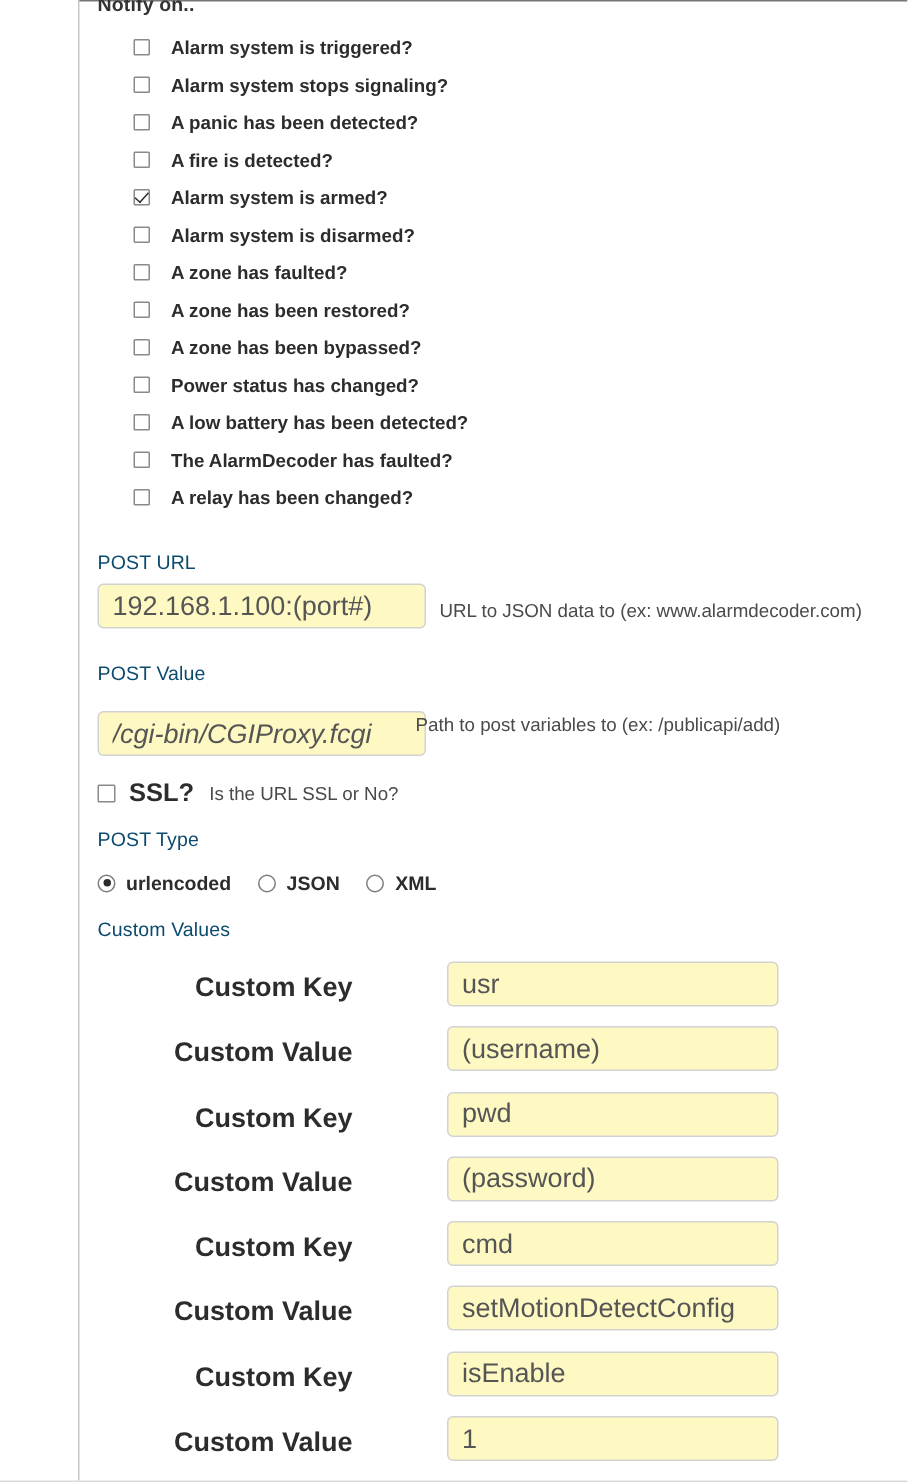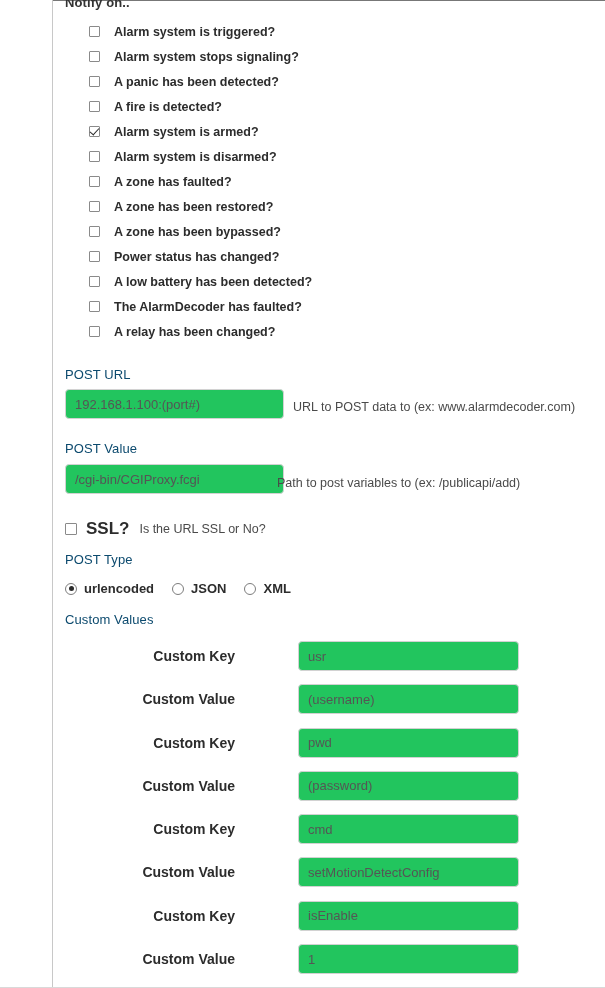--- a/index.html
+++ b/index.html
@@ -114,42 +114,42 @@
     font-weight: bold;
     color: #2c2c2c;
     white-space: nowrap;
   }
 
   
   .txt-input {
     box-sizing: border-box;
     border: 1px solid #d2d2d2;
     border-radius: 4px;
-    background: #22c55e;
+    background: #fef9c3;
     font-family: "Liberation Sans", sans-serif;
-    font-size: 13px;
+    font-size: 18px;
     color: #555555;
     padding: 0 9px;
     outline: none;
   }
   .txt-input::placeholder { color: #9a9a9a; }
 
   .helper {
     font-size: 12.5px;
     color: #4a4a4a;
     white-space: nowrap;
   }
 
   
   .lbl-post-url   { position: absolute; left: 12px; top: 367px; }
   .in-post-url    { position: absolute; left: 12px; top: 389px; width: 219px; height: 30px; }
   .hlp-post-url   { position: absolute; left: 240px; top: 400px; }
 
   .lbl-post-path  { position: absolute; left: 12px; top: 441px; }
-  .in-post-path   { position: absolute; left: 12px; top: 464px; width: 219px; height: 30px; }
+  .in-post-path   { position: absolute; left: 12px; top: 474px; width: 219px; height: 30px; font-style: italic; }
   .hlp-post-path  { position: absolute; left: 224px; top: 476px; }
 
   
   .ssl-row {
     position: absolute;
     left: 12px;
     top: 519px;
     display: flex;
     align-items: center;
   }
@@ -218,21 +218,21 @@
     width: 100%;
   }
   .cv-row {
     position: relative;
     height: 43.3px;
   }
   .cv-label {
     position: absolute;
     right: 370px;
     top: 10px;
-    font-size: 14px;
+    font-size: 18px;
     font-weight: bold;
     color: #2c2c2c;
     white-space: nowrap;
     text-align: right;
   }
   .cv-input {
     position: absolute;
     left: 245px;
     top: 3px;
     width: 221px;
@@ -301,21 +301,21 @@
         <span class="cb-label">The AlarmDecoder has faulted?</span>
       </div>
       <div class="cb-row">
         <span class="cb-box"></span>
         <span class="cb-label">A relay has been changed?</span>
       </div>
     </div>
 
   <div class="section-heading lbl-post-url">POST URL</div>
   <input class="txt-input in-post-url" type="text" value="192.168.1.100:(port#)" style="">
-  <div class="helper hlp-post-url">URL to POST data to (ex: www.alarmdecoder.com)</div>
+  <div class="helper hlp-post-url">URL to JSON data to (ex: www.alarmdecoder.com)</div>
 
   <div class="section-heading lbl-post-path">POST Value</div>
   <input class="txt-input in-post-path" type="text" value="/cgi-bin/CGIProxy.fcgi" style="">
   <div class="helper hlp-post-path">Path to post variables to (ex: /publicapi/add)</div>
 
   <div class="ssl-row">
     <span class="cb-box" id="ssl-box"></span>
     <span class="ssl-label">SSL?</span>
     <span class="ssl-helper">Is the URL SSL or No?</span>
   </div>

